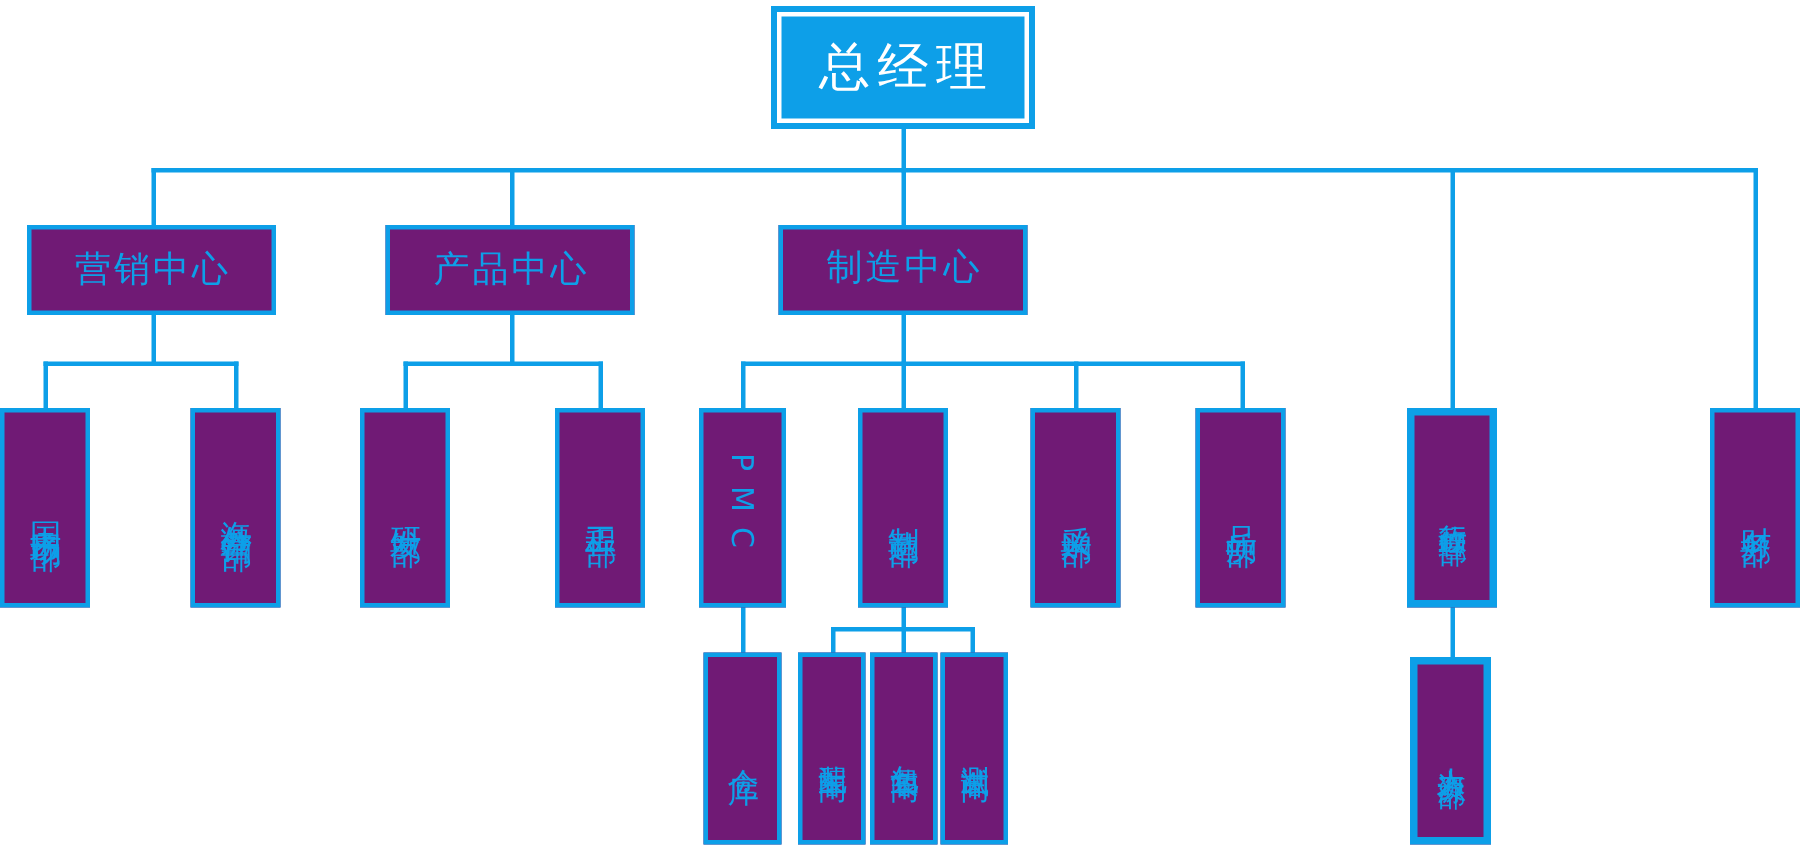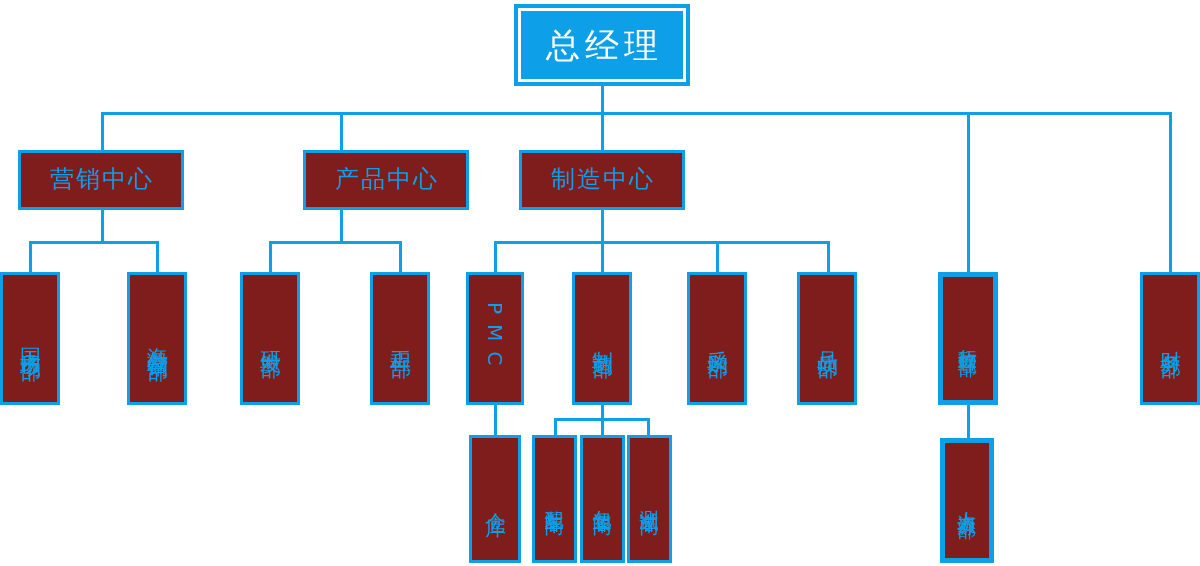--- a/index.html
+++ b/index.html
@@ -16,21 +16,21 @@
     height: 566px;
     background: #ffffff;
     overflow: hidden;
   }
 
   
   .node {
     position: absolute;
     box-sizing: border-box;
     border: 3px solid #0d9fe8;
-    background: #7f1d1d;
+    background: #701a75;
     color: #0d9fe8;
     display: flex;
     align-items: center;
     justify-content: center;
     text-align: center;
     line-height: 1.06;
   }
   .node.thick { border-width: 5px; }
 
   
@@ -125,21 +125,21 @@
   <div class="conn v" style="left:967px; top:404px; height:35px;"></div>
 
   <div class="node root" style="left:514px; top:4px; width:176px; height:82px;">
     <span class="label">总经理</span>
   </div>
 
   <div class="node center" style="left:18px; top:150px; width:166px; height:60px;">
     <span class="label">营销中心</span>
   </div>
 
-  <div class="node center" style="left:257px; top:150px; width:166px; height:60px;margin-left:46px;">
+  <div class="node center" style="left:257px; top:150px; width:166px; height:60px;">
     <span class="label">产品中心</span>
   </div>
 
   <div class="node center" style="left:519px; top:150px; width:166px; height:60px;font-family:Liberation Serif, serif;">
     <span class="label">制造中心</span>
   </div>
 
   <div class="node vert" style="left:0px; top:272px; width:60px; height:133px;">
     <span class="label">国内市场部</span>
   </div>

